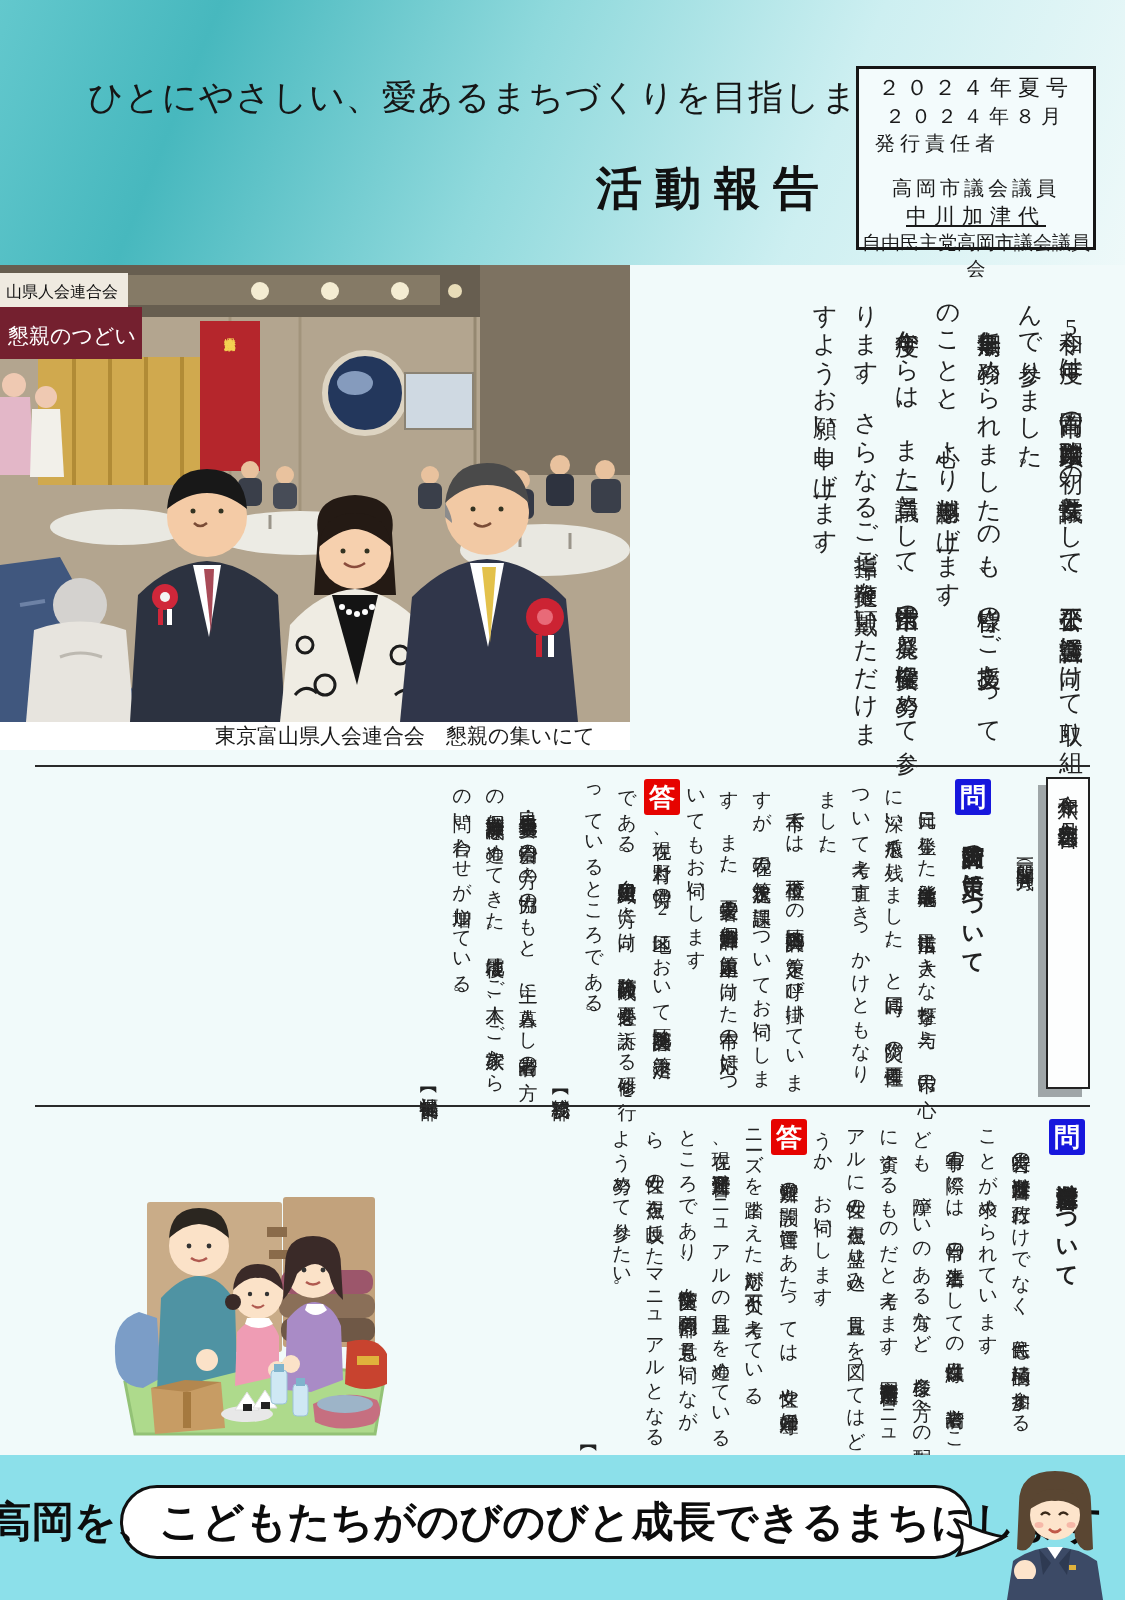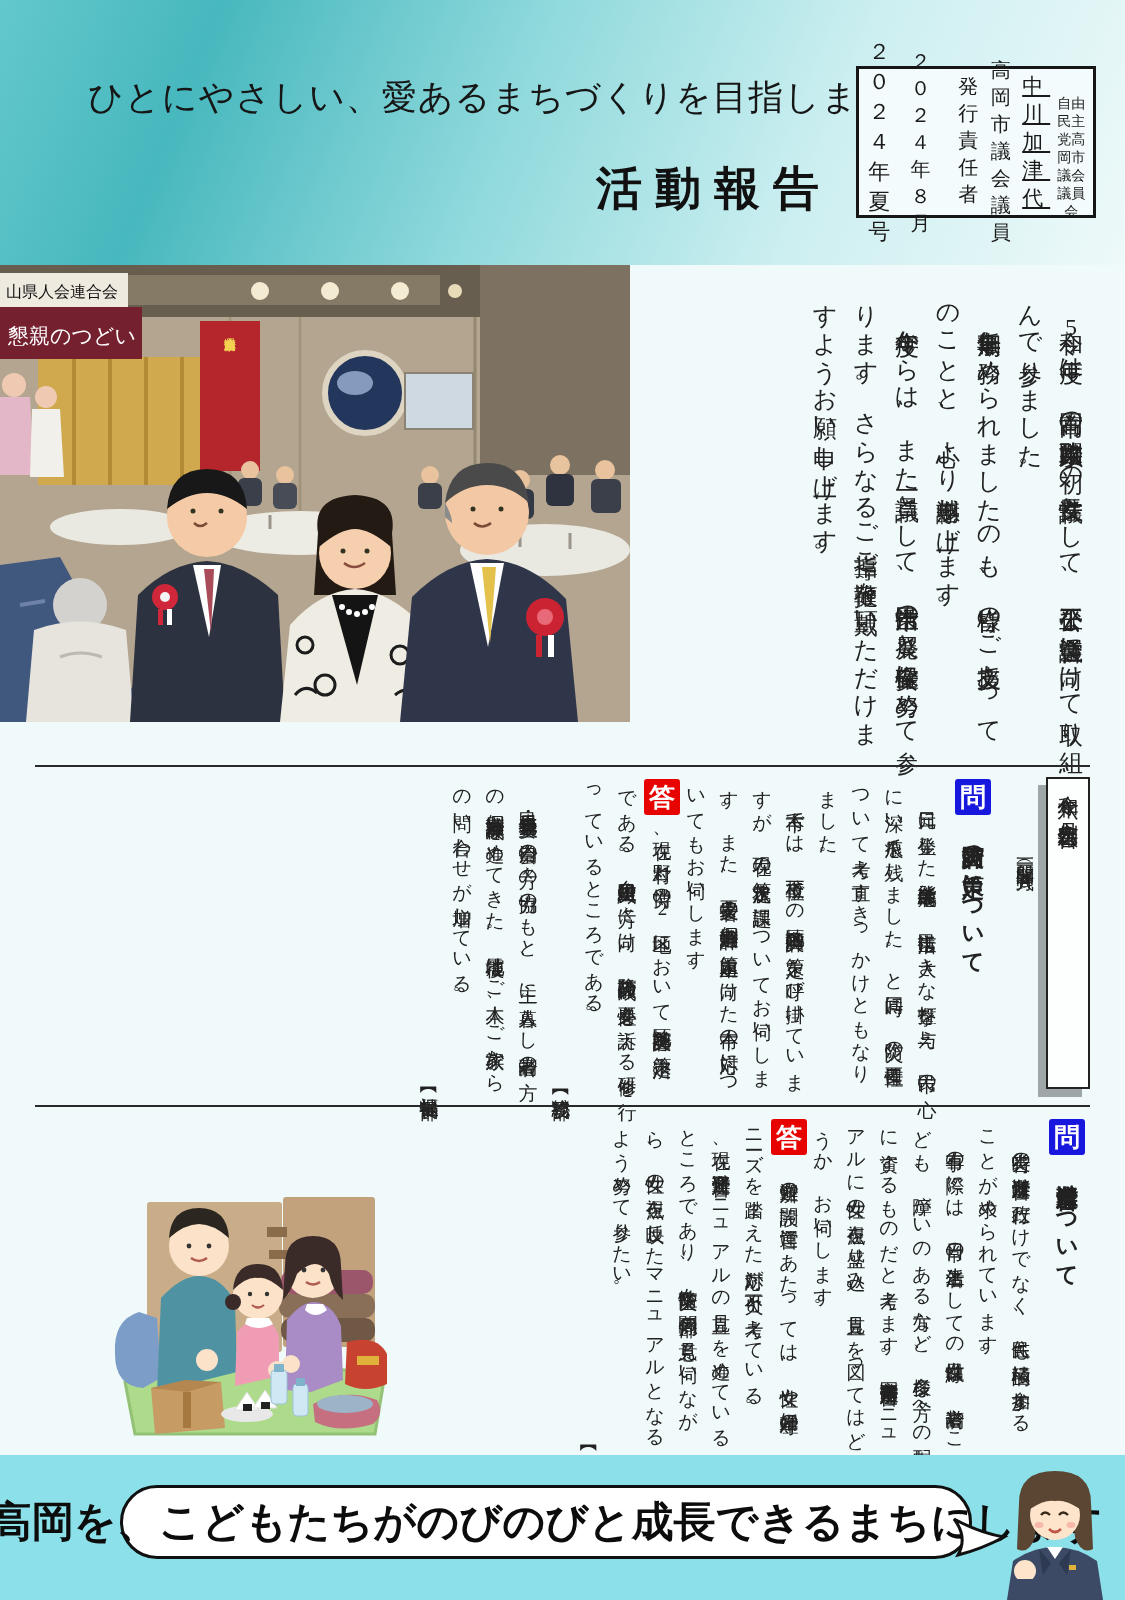--- a/index.html
+++ b/index.html
@@ -21,31 +21,31 @@
   .main-title{
     position:absolute; left:100px; top:118px; font-size:100px; font-weight:bold;
     letter-spacing:2px; color:#0d0d0d; white-space:nowrap;
     text-shadow:3px 3px 0 #ffffff,-3px 3px 0 #ffffff,3px -3px 0 #ffffff,-3px -3px 0 #ffffff,7px 7px 10px rgba(0,0,0,.25);
   }
   .sub-title{
     position:absolute; left:596px; top:158px; font-size:46px; font-weight:bold;
     letter-spacing:13px; color:#111; white-space:nowrap;
   }
   .info-box{
-    position:absolute; left:856px; top:66px; width:240px; height:152px;
+    position:absolute; left:856px; top:66px; width:240px; height:184px;
     background:#f3fbfc; border:3px solid #161616; box-sizing:border-box;
-    display:flex; justify-content:space-evenly; align-items:center;
+    display:flex; flex-direction:column; justify-content:space-evenly; align-items:center;
     text-align:center; padding:4px 2px;
   }
   .info-l1{font-size:22px; letter-spacing:6px; }
   .info-l2{font-size:20px; letter-spacing:6px; }
   .info-l3{font-size:20px; letter-spacing:5px; align-self:flex-start; padding-left:14px;}
   .info-l4{font-size:20px; letter-spacing:4px;margin-top:18px; }
   .info-l5{font-size:21px; letter-spacing:7px;text-decoration:underline; }
-  .info-l6{font-size:14px; letter-spacing:0;margin-top:32px; }
+  .info-l6{font-size:19px; letter-spacing:0; }
   
   .photo{position:absolute; left:0; top:265px; width:630px; height:457px;}
   .photo-caption{
     position:absolute; left:0; top:722px; width:630px; height:28px; background:#ffffff;
     font-size:21px; text-align:center; padding-left:180px; box-sizing:border-box; line-height:28px;
     white-space:nowrap;
   }
   
   .vflow{
     writing-mode:vertical-rl; text-orientation:upright;
@@ -237,20 +237,21 @@
       <path d="M474 258 q8 7 17 0" stroke="#7a4c36" stroke-width="2.5" fill="none"></path>
       <path d="M400 457 L412 332 Q448 296 487 294 Q530 296 566 334 L578 457 Z" fill="#30364a"></path>
       <path d="M470 298 L504 298 L488 382 Z" fill="#ffffff"></path>
       <path d="M482 302 L496 302 L490 378 Z" fill="#e3c14b"></path>
       <circle cx="545" cy="352" r="19" fill="#cc2333"></circle>
       <circle cx="545" cy="352" r="8" fill="#e86a78"></circle>
       <rect x="536" y="370" width="6" height="22" fill="#cc2333"></rect>
         <rect x="548" y="370" width="6" height="22" fill="#ffffff"></rect>
     </g>
   </svg>
+  <div class="photo-caption">東京富山県人会連合会　懇親の集いにて</div>
 
   <div class="greeting vflow">
     <p>　令和5年度は、高岡市の市政開始以来、初の女性議長として、公平公正な議会運営に向けて取り組んで参りました。</p>
     <p>　無事任期を務められましたのも、皆様のご支援あってのことと、心より感謝申し上げます。</p>
     <p>　今年度からは、また一議員として、市民生活の発展と安全確保に努めて参ります。さらなるご指導ご鞭撻を頂戴いただけますようお願い申し上げます。</p>
   </div>
 
   <div class="divider" style="top:765px"></div>
 
   <div class="mid-section vflow">

